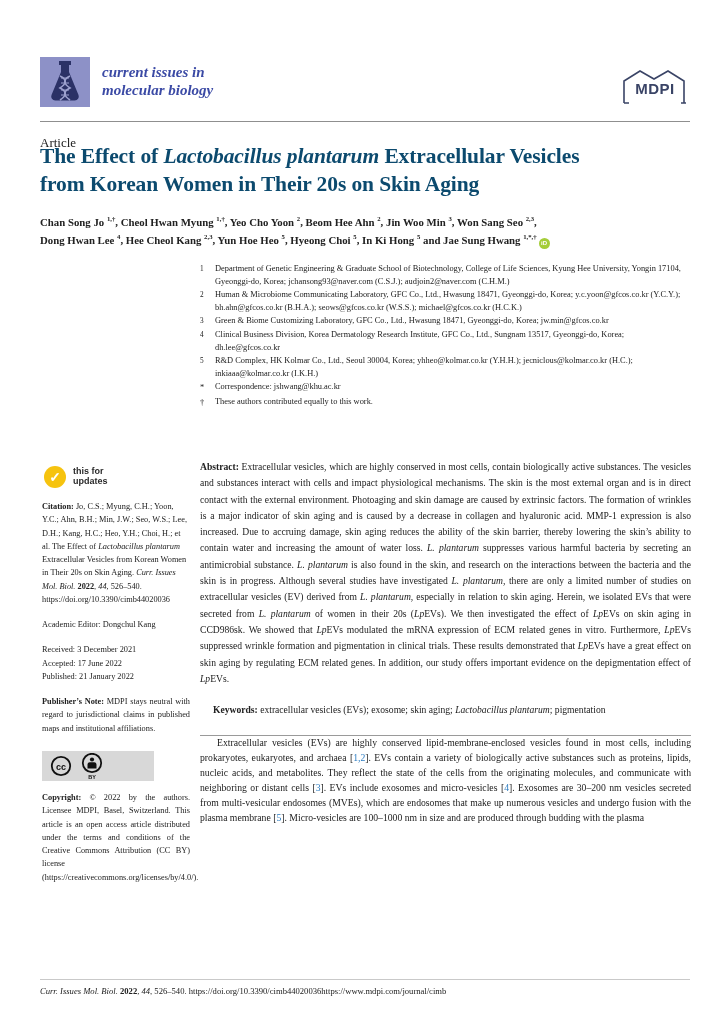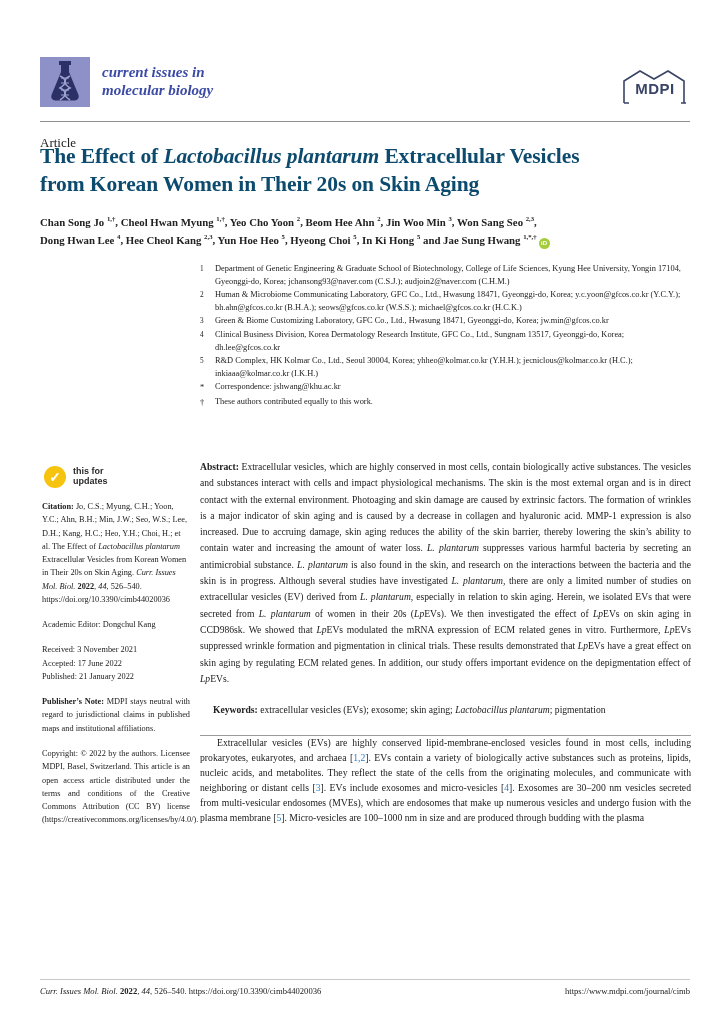--- a/index.html
+++ b/index.html
@@ -46,21 +46,21 @@
     line-height:1.1;color:#2b2b2b;}
   .sb-par{margin:0 0 12px 0;}
   .sb-line{margin:0;}
   .sb-justify{text-align:justify;}
   .cc-badge{width:112px;height:30px;background:#d8d8d8;display:flex;align-items:center;
     gap:9px;padding-left:8px;box-sizing:border-box;margin:16px 0 10px 0;}
   .cc-wrap{position:relative;width:22px;height:26px;}
   
   .footer-rule{position:absolute;left:40px;top:979px;width:650px;border-top:0.8px solid #c9c9c9;}
   .footer{position:absolute;left:40px;top:986px;width:650px;font-size:8.6px;
-    display:flex;justify-content:space-between;}
+    display:flex;justify-content:flex-start;}
 </style>
 </head>
 <body>
 
 <div class="logo-box">
   <svg width="50" height="50" viewBox="0 0 50 50">
     <rect width="50" height="50" fill="#8d91c7"></rect>
     <rect x="19" y="4" width="12" height="4" fill="#2b3166"></rect>
     <path d="M21,7 h8 v8 l9.5,23 a4,4 0 0 1 -3.8,5.5 h-19.4 a4,4 0 0 1 -3.8,-5.5 l9.5,-23 z" fill="#2b3166"></path>
     <path d="M20,19 C28,23 26,27 20,31 C28,35 26,39 20,43" stroke="#9ea2cf" stroke-width="1.6" fill="none"></path>
@@ -119,25 +119,39 @@
 <div class="sidebar">
   <div class="check-badge">
     <div class="check-circle">✓</div>
     <div class="check-text">
       <div>this for</div>
       <div>updates</div>
     </div>
   </div>
   <p class="sb-par"><span style="font-weight: bold;">Citation: </span><span>Jo, C.S.; Myung, C.H.; Yoon, Y.C.; Ahn, B.H.; Min, J.W.; Seo, W.S.; Lee, D.H.; Kang, H.C.; Heo, Y.H.; Choi, H.; et al. The Effect of </span><span style="font-style: italic;">Lactobacillus plantarum</span><span> Extracellular Vesicles from Korean Women in Their 20s on Skin Aging. </span><span style="font-style: italic;">Curr. Issues Mol. Biol. </span><span style="font-weight: bold;">2022</span><span>, </span><span style="font-style: italic;">44</span><span>, 526–540. https://doi.org/10.3390/cimb44020036</span></p>
   <p class="sb-par">Academic Editor: Dongchul Kang</p>
-  <p class="sb-line">Received: 3 November 2021</p>
+  <p class="sb-line">Received: 3 December 2021</p>
   <p class="sb-line">Accepted: 17 June 2022</p>
   <p class="sb-line" style="margin-bottom:12px;">Published: 21 January 2022</p>
   <p class="sb-par sb-justify"><span style="font-weight: bold;">Publisher’s Note: </span><span>MDPI stays neutral with regard to jurisdictional claims in published maps and institutional affiliations.</span></p>
-  <p class="sb-par sb-justify"><span style="font-weight: normal;">Copyright: </span><span>© 2022 by the authors. Licensee MDPI, Basel, Switzerland. This article is an open access article distributed under the terms and conditions of the Creative Commons Attribution (CC BY) license (https://creativecommons.org/licenses/by/4.0/).</span></p>
+  <div class="cc-badge">
+    <svg width="22" height="22" viewBox="0 0 22 22">
+      <circle cx="11" cy="11" r="9.2" fill="none" stroke="#111" stroke-width="1.8"></circle>
+      <text x="11" y="15" text-anchor="middle" font-family="Liberation Sans, sans-serif" font-size="9" font-weight="bold" fill="#111">cc</text>
+    </svg>
+    <div class="cc-wrap">
+      <svg width="22" height="26" viewBox="0 0 22 26">
+        <circle cx="11" cy="10" r="9.2" fill="none" stroke="#111" stroke-width="1.8"></circle>
+        <circle cx="11" cy="6.5" r="2.1" fill="#111"></circle>
+        <path d="M6.5,15.5 v-4 a2.2,2.2 0 0 1 2.2,-2.2 h4.6 a2.2,2.2 0 0 1 2.2,2.2 v4" fill="#111"></path>
+        <text x="11" y="25.5" text-anchor="middle" font-family="Liberation Sans, sans-serif" font-size="5.5" font-weight="bold" fill="#111">BY</text>
+      </svg>
+    </div>
+  </div>
+  <p class="sb-par sb-justify"><span style="font-weight: bold;">Copyright: </span><span>© 2022 by the authors. Licensee MDPI, Basel, Switzerland. This article is an open access article distributed under the terms and conditions of the Creative Commons Attribution (CC BY) license (https://creativecommons.org/licenses/by/4.0/).</span></p>
 </div>
 
 <div class="right-col">
   <p class="abstract"><span style="font-weight: bold;">Abstract: </span><span>Extracellular vesicles, which are highly conserved in most cells, contain biologically active substances. The vesicles and substances interact with cells and impact physiological mechanisms. The skin is the most external organ and is in direct contact with the external environment. Photoaging and skin damage are caused by extrinsic factors. The formation of wrinkles is a major indicator of skin aging and is caused by a decrease in collagen and hyaluronic acid. MMP-1 expression is also increased. Due to accruing damage, skin aging reduces the ability of the skin barrier, thereby lowering the skin’s ability to contain water and increasing the amount of water loss. </span><span style="font-style: italic;">L. plantarum</span><span> suppresses various harmful bacteria by secreting an antimicrobial substance. </span><span style="font-style: italic;">L. plantarum</span><span> is also found in the skin, and research on the interactions between the bacteria and the skin is in progress. Although several studies have investigated </span><span style="font-style: italic;">L. plantarum</span><span>, there are only a limited number of studies on extracellular vesicles (EV) derived from </span><span style="font-style: italic;">L. plantarum</span><span>, especially in relation to skin aging. Herein, we isolated EVs that were secreted from </span><span style="font-style: italic;">L. plantarum</span><span> of women in their 20s (</span><span style="font-style: italic;">Lp</span><span>EVs). We then investigated the effect of </span><span style="font-style: italic;">Lp</span><span>EVs on skin aging in CCD986sk. We showed that </span><span style="font-style: italic;">Lp</span><span>EVs modulated the mRNA expression of ECM related genes in vitro. Furthermore, </span><span style="font-style: italic;">Lp</span><span>EVs suppressed wrinkle formation and pigmentation in clinical trials. These results demonstrated that </span><span style="font-style: italic;">Lp</span><span>EVs have a great effect on skin aging by regulating ECM related genes. In addition, our study offers important evidence on the depigmentation effect of </span><span style="font-style: italic;">Lp</span><span>EVs.</span></p>
   <p class="keywords"><span style="font-weight: bold;">Keywords: </span><span>extracellular vesicles (EVs); exosome; skin aging; </span><span style="font-style: italic;">Lactobacillus plantarum</span><span>; pigmentation</span></p>
   <div class="kw-rule"></div>
   <p class="intro"><span>Extracellular vesicles (EVs) are highly conserved lipid-membrane-enclosed vesicles found in most cells, including prokaryotes, eukaryotes, and archaea [</span><span style="color: rgb(45, 124, 193);">1,2</span><span>]. EVs contain a variety of biologically active substances such as proteins, lipids, nucleic acids, and metabolites. They reflect the state of the cells from the originating molecules, and communicate with neighboring or distant cells [</span><span style="color: rgb(45, 124, 193);">3</span><span>]. EVs include exosomes and micro-vesicles [</span><span style="color: rgb(45, 124, 193);">4</span><span>]. Exosomes are 30–200 nm vesicles secreted from multi-vesicular endosomes (MVEs), which are endosomes that make up numerous vesicles and undergo fusion with the plasma membrane [</span><span style="color: rgb(45, 124, 193);">5</span><span>]. Micro-vesicles are 100–1000 nm in size and are produced through budding with the plasma</span></p>
 </div>
 
 <div class="footer-rule"></div>

